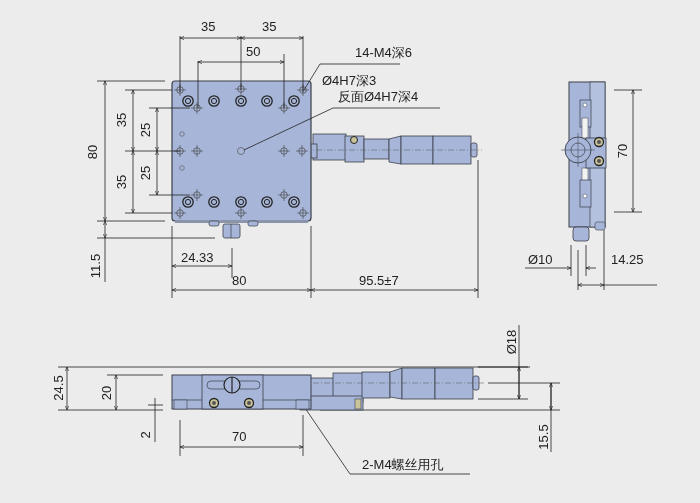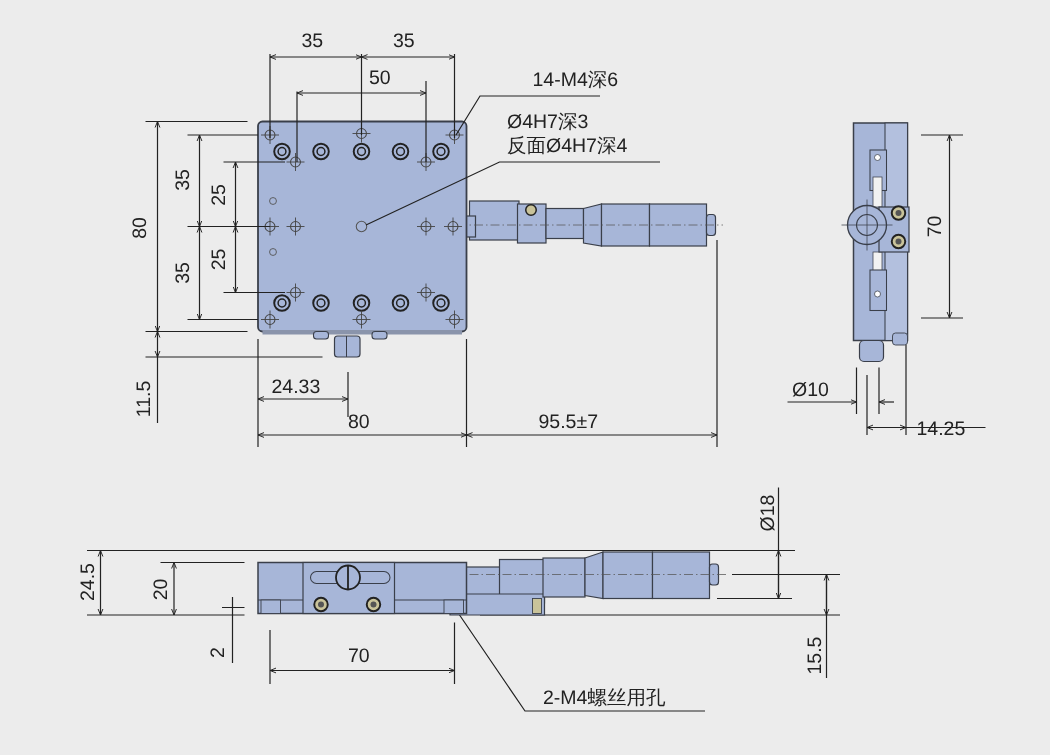--- a/index.html
+++ b/index.html
@@ -204,36 +204,36 @@
     <rect x="174" y="400" width="13" height="9" fill="#a7b6d8" stroke="#3a3f4a" stroke-width="0.6"></rect>
     <rect x="296" y="400" width="13" height="9" fill="#a7b6d8" stroke="#3a3f4a" stroke-width="0.6"></rect>
   </g>
 </svg>
 
 
 <div class="lbl" style="left:201px;top:20px;">35</div>
 <div class="lbl" style="left:262px;top:20px;">35</div>
 <div class="lbl" style="left:246px;top:45px;">50</div>
 <div class="note" style="left:325px;top:45px;margin-left:30px;">14-M4深6</div>
-<div class="note" style="left:338px;top:73px;">Ø4H7深3</div>
+<div class="note" style="left:322px;top:73px;">Ø4H7深3</div>
 <div class="note" style="left:338px;top:89px;">反面Ø4H7深4</div>
 
 <div class="lbl v" style="left:86px;top:145px;">80</div>
 <div class="lbl v" style="left:115px;top:113px;">35</div>
 <div class="lbl v" style="left:115px;top:175px;">35</div>
 <div class="lbl v" style="left:139px;top:123px;">25</div>
 <div class="lbl v" style="left:139px;top:166px;">25</div>
 <div class="lbl v" style="left:84px;top:259px;">11.5</div>
 <div class="lbl" style="left:181px;top:251px;">24.33</div>
 <div class="lbl" style="left:232px;top:274px;">80</div>
 <div class="lbl" style="left:359px;top:274px;">95.5±7</div>
 
 <div class="lbl v" style="left:616px;top:144px;">70</div>
 <div class="lbl" style="left:528px;top:253px;">Ø10</div>
-<div class="lbl" style="left:611px;top:279px;">14.25</div>
+<div class="lbl" style="left:611px;top:253px;">14.25</div>
 
 <div class="lbl v" style="left:46px;top:381px;">24.5</div>
 <div class="lbl v" style="left:100px;top:386px;">20</div>
 <div class="lbl v" style="left:142px;top:428px;">2</div>
 <div class="lbl" style="left:232px;top:430px;">70</div>
 <div class="lbl v" style="left:500px;top:335px;">Ø18</div>
 <div class="lbl v" style="left:531px;top:430px;">15.5</div>
 <div class="note" style="left:362px;top:457px;">2-M4螺丝用孔</div>
 
 </div>

